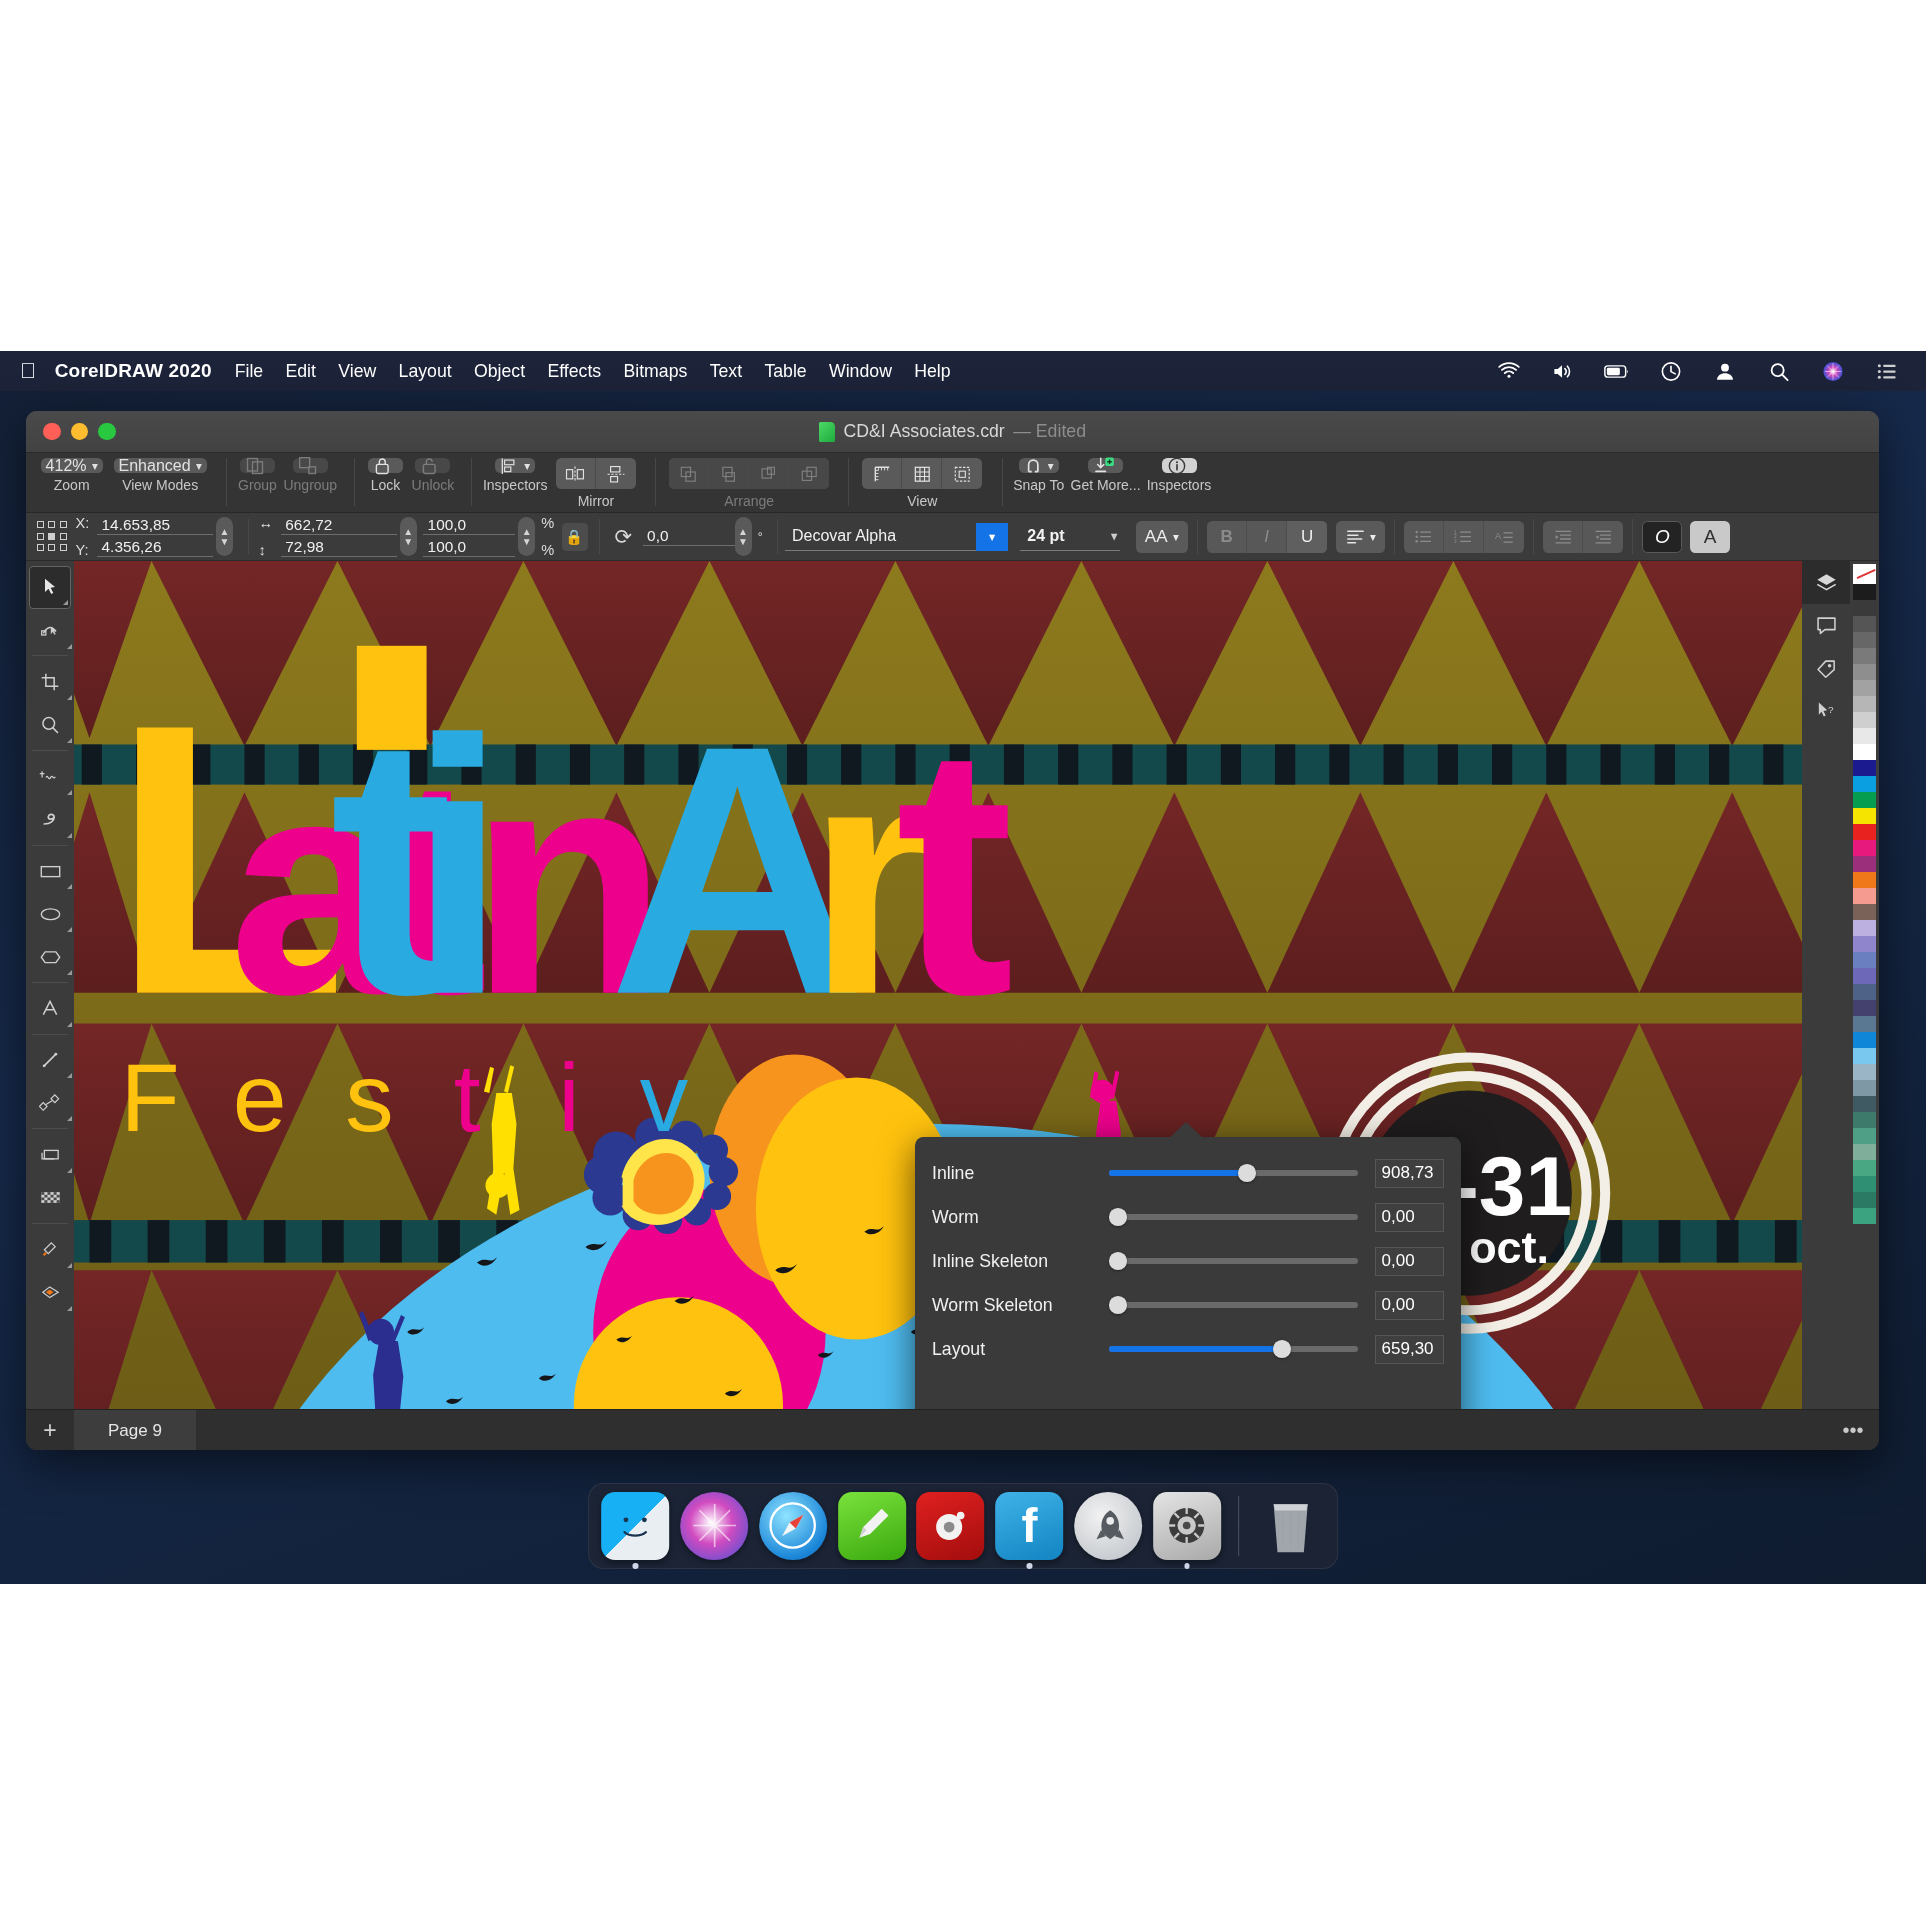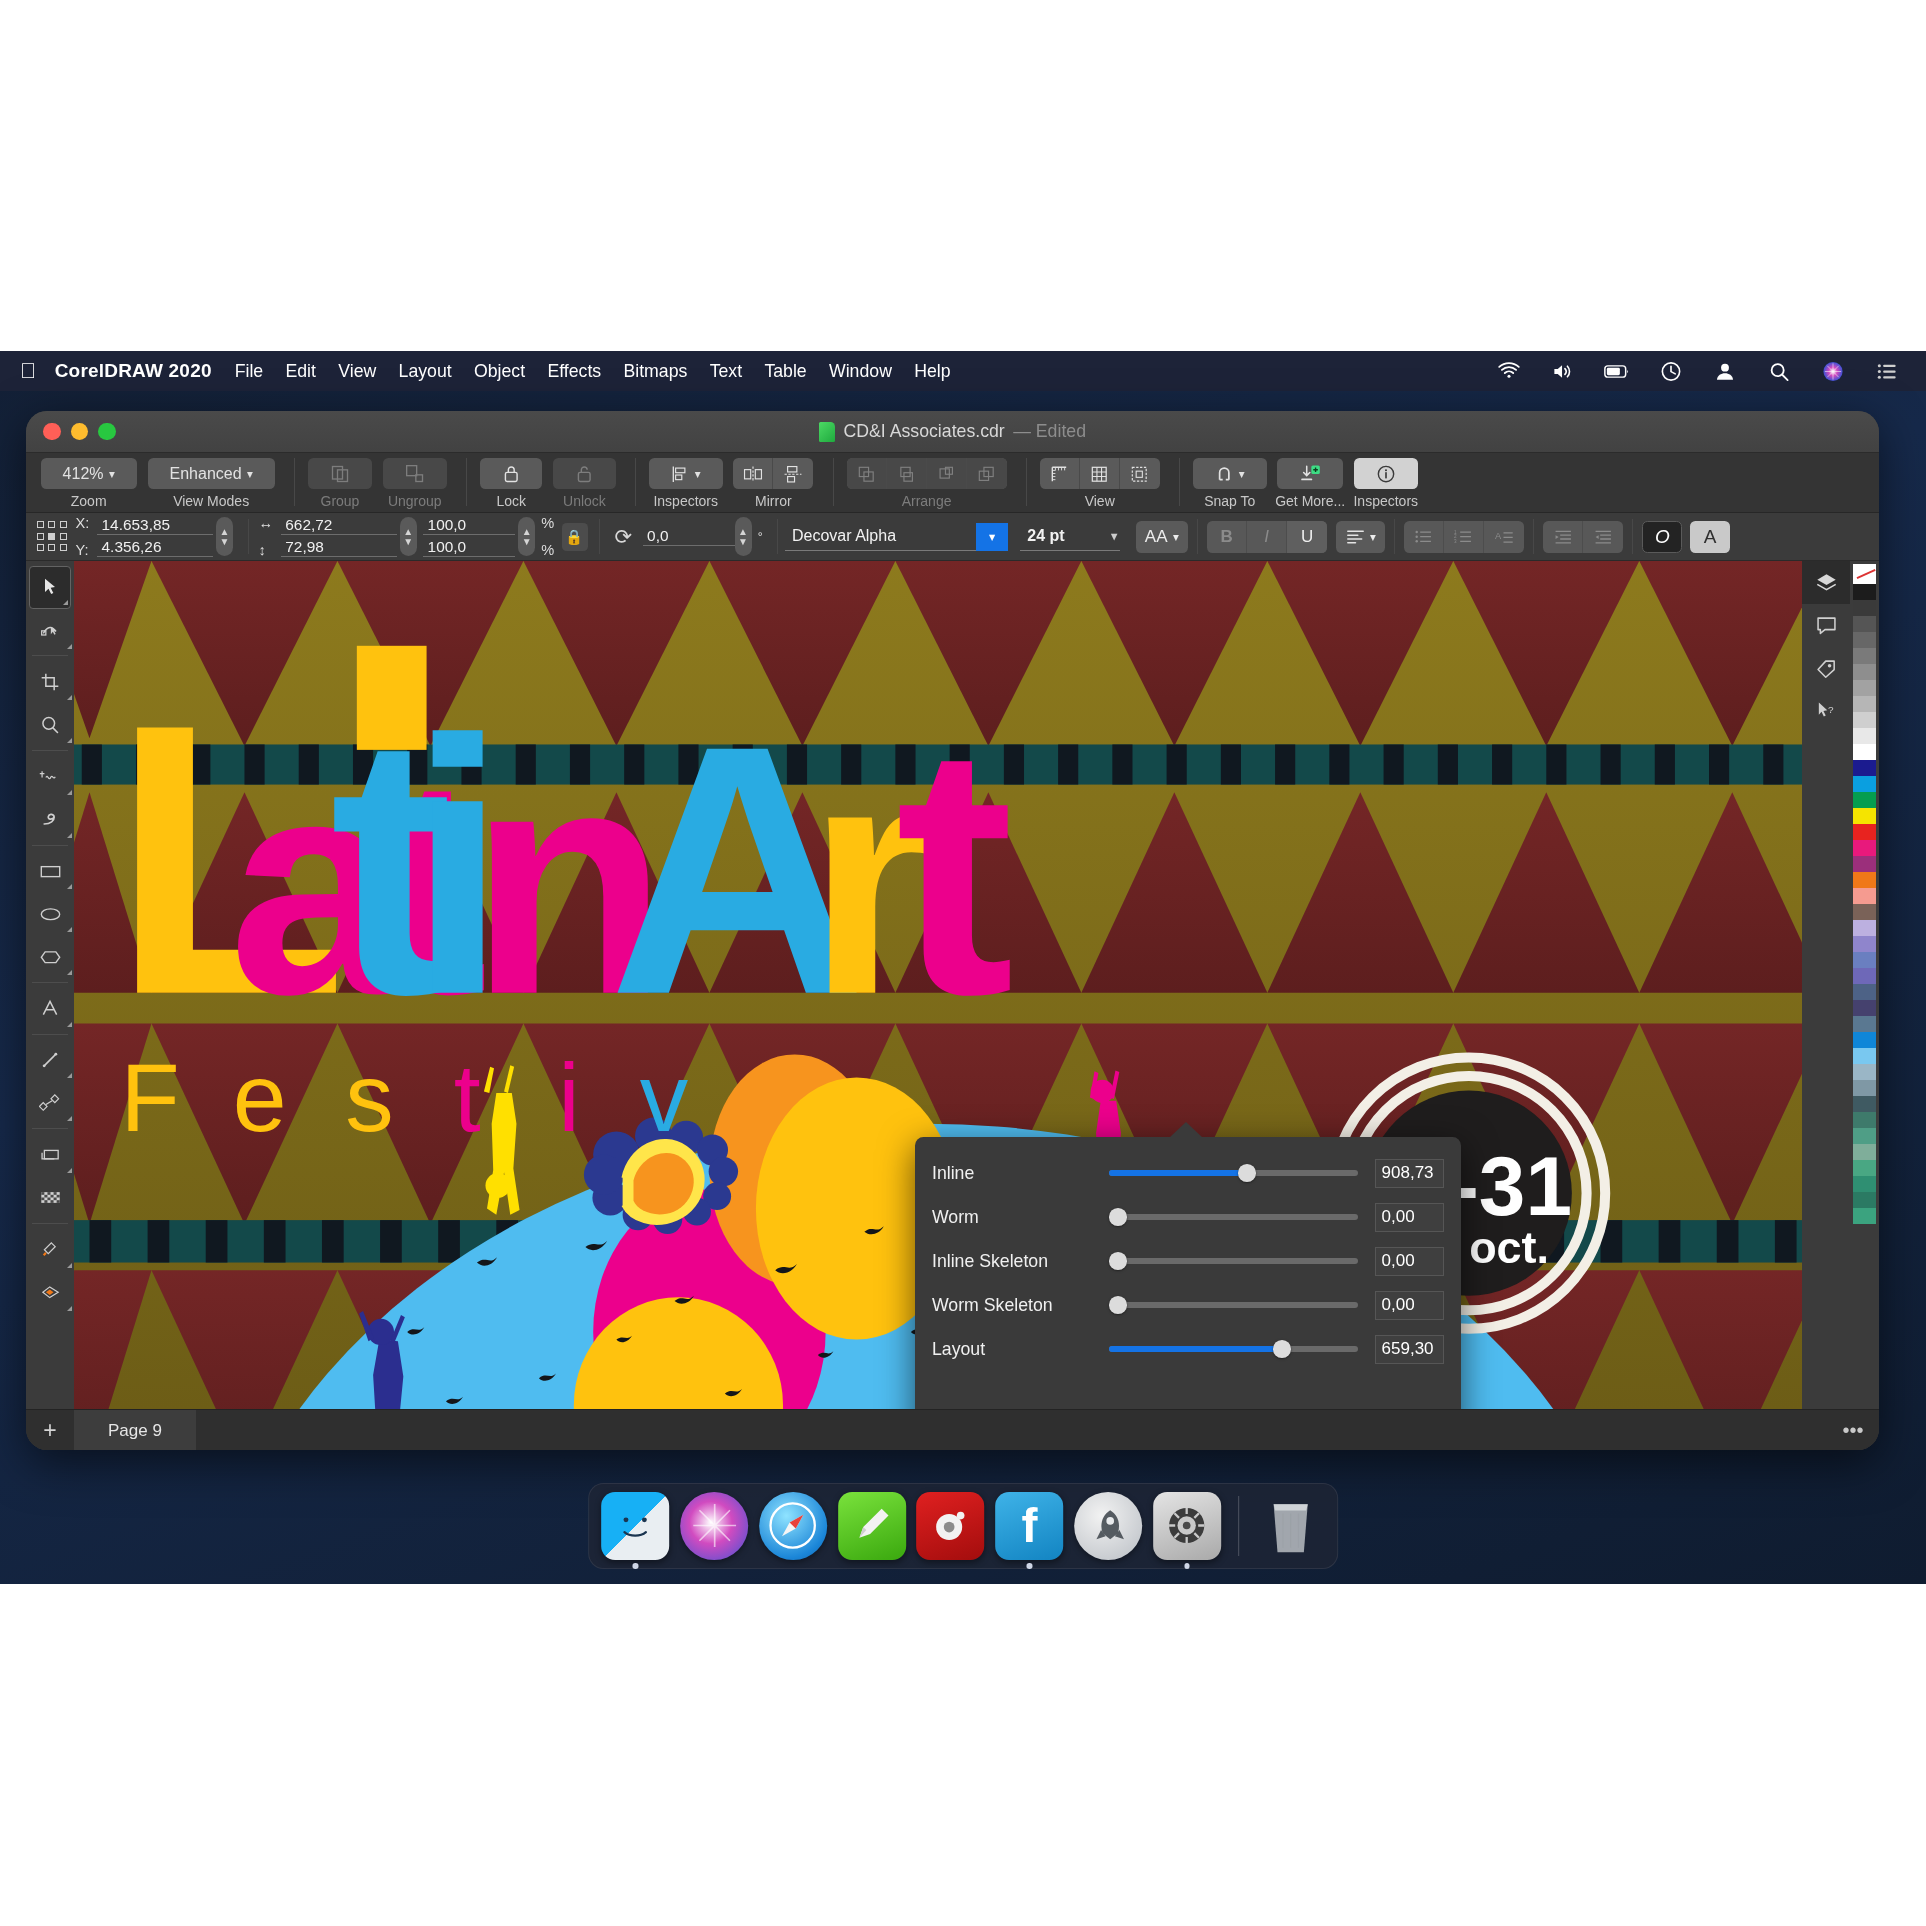--- a/index.html
+++ b/index.html
@@ -21,21 +21,21 @@
   }
   #menubar .apple { font-size:21.6px; margin-right:18.5px; line-height:1; }
   #menubar .appname { font-weight:bold; font-size:19px; margin-right:23px; letter-spacing:0.2px;}
   #menubar .mi { margin-right:22.3px; font-size:17.7px; white-space:nowrap; }
   #menubar .right { margin-left:auto; display:flex; align-items:center; gap:28px; padding-right:6.2px;}
   .mbicon { width:26px; height:23px; display:block; }
 
   
   #appwin {
     position:absolute; left:26px; top:60px; width:1853px; height:1039px;
-    background:#3b3b3b; border-radius:21px; overflow:hidden;
+    background:#3b3b3b; border-radius:11px; overflow:hidden;
     box-shadow:0 12.3px 46px rgba(0,0,0,.55);
   }
   #titlebar {
     height:42px; background:linear-gradient(#4a4a4a,#424242);
     display:flex; align-items:center; position:relative;
     border-bottom:0.8px solid #2b2b2b;
   }
   .traffic { display:flex; gap:10px; padding-left:17px; }
   .tl { width:17.7px; height:17.7px; border-radius:50%; }
   .tl.r{background:#ff5f57}.tl.y{background:#febc2e}.tl.g{background:#28c840}
@@ -53,22 +53,22 @@
   
   #toolbar1 {
     height:60px; background:#343434; display:flex; align-items:flex-start;
     padding:5.4px 12.3px 0 12.3px; border-bottom:0.8px solid #272727; position:relative;
   }
   .tgroup { display:flex; flex-direction:column; align-items:center; margin-right:6.2px; }
   .tgroup .row { display:flex; align-items:center; }
   .tgroup .cap { font-size:14px; color:#c8c8c8; margin-top:3.9px; white-space:nowrap;}
   .tgroup .cap.dim { color:#7c7c7c; }
   .tbtn {
-    height:31px; background:#5a5a5a; border-radius:5.4px; display:flex;
-    align-items:center; justify-content:center; padding:0 22px; color:#e2e2e2;
+    height:15px; background:#5a5a5a; border-radius:5.4px; display:flex;
+    align-items:center; padding:0 5px; color:#e2e2e2;
     font-size:16px; min-width:35px; margin:0 2.3px;
   }
   .tbtn.dis { background:#484848; color:#7d7d7d; }
   .tbtn.light{ background:#d2d2d2; color:#3a3a3a;}
   .seg { display:flex; background:#5a5a5a; border-radius:5.4px; overflow:hidden; margin:0 2.3px;}
   .seg > div { height:31px; display:flex; align-items:center; justify-content:center;
                width:40px; border-right:0.8px solid #4a4a4a; color:#e2e2e2;}
   .seg > div:last-child{border-right:none;}
   .seg.dis > div { color:#808080; background:#484848;}
   .vsep { width:0.8px; height:48px; background:#484848; margin:0 10.8px; }

